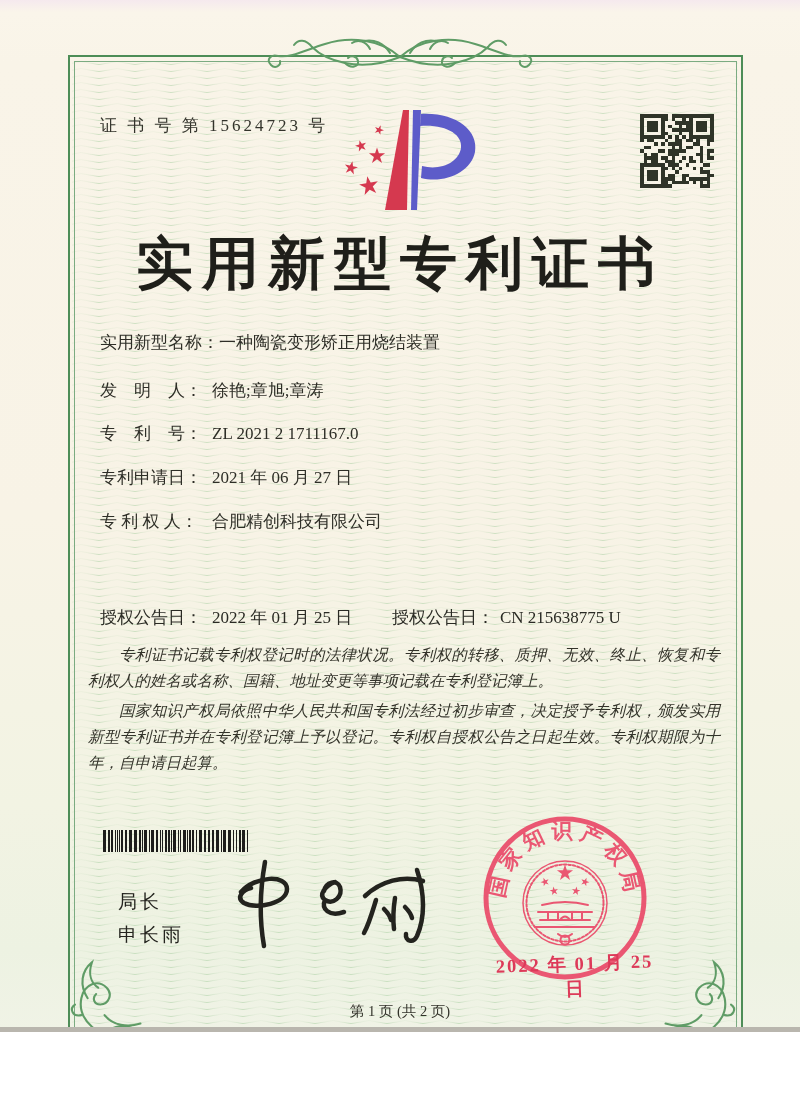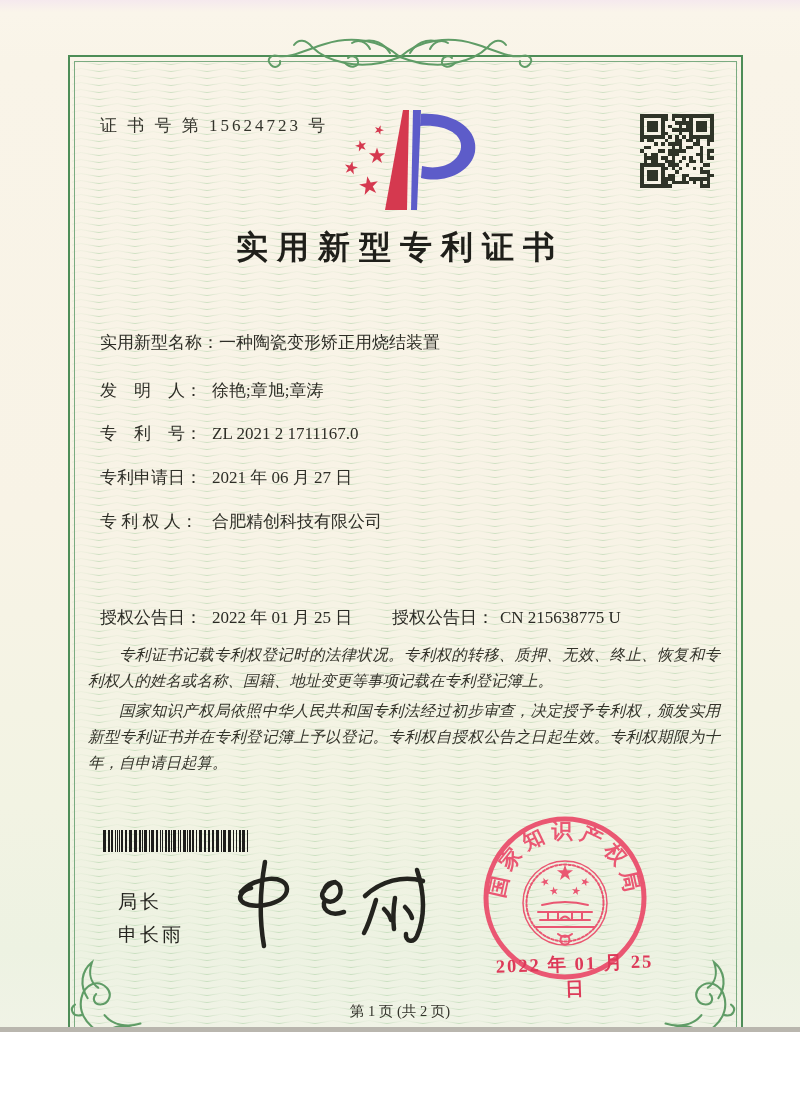--- a/index.html
+++ b/index.html
@@ -9,21 +9,21 @@
     font-family:"Liberation Serif","DejaVu Serif",serif;color:#2a2a24;
   }
   .scan-edge-bottom{position:absolute;left:0;bottom:0;width:100%;height:5px;background:#b9b6ae;}
   .frame{position:absolute;left:68px;top:55px;width:671px;height:978px;border:2.5px solid #4d8d57;}
   .frame-inner{position:absolute;left:4px;top:4px;right:4px;bottom:4px;border:1px solid #7bab81;}
   .waves{position:absolute;left:72px;top:59px;width:666px;height:972px;pointer-events:none;}
   .deco{position:absolute;pointer-events:none;}
   .cert-no{position:absolute;left:100px;top:114px;font-size:17px;letter-spacing:3px;color:#33332b;}
   .logo{position:absolute;left:333px;top:110px;width:150px;height:102px;}
   .qr{position:absolute;left:640px;top:114px;width:74px;height:74px;fill:#2f3428;}
-  .title{position:absolute;left:0;top:226px;width:100%;text-align:center;font-size:32px;font-weight:bold;letter-spacing:9px;color:#1f1f1a;}
+  .title{position:absolute;left:0;top:226px;width:100%;text-align:center;font-size:57px;font-weight:bold;letter-spacing:9px;color:#1f1f1a;}
   .row{position:absolute;left:100px;font-size:17px;line-height:26px;}
   .row .lab{display:inline-block;min-width:112px;vertical-align:top;color:#2e2e27;}
   .row .val{display:inline-block;max-width:462px;vertical-align:top;color:#2e2e27;}
   .row2{position:absolute;font-size:17px;line-height:26px;}
   .paras{position:absolute;left:88px;top:642px;width:632px;font-size:15.5px;line-height:26px;
     text-align:justify;font-style:italic;color:#33332a;}
   .paras p{margin:0 0 4px 0;text-indent:2em;}
   .barcode{position:absolute;left:103px;top:830px;width:147px;height:22px;fill:#1d1d1b;}
   .officer{position:absolute;left:118px;font-size:19px;letter-spacing:3px;font-family:"Liberation Sans","DejaVu Sans",sans-serif;color:#23231e;}
   .sig{position:absolute;left:228px;top:856px;width:212px;height:100px;}

